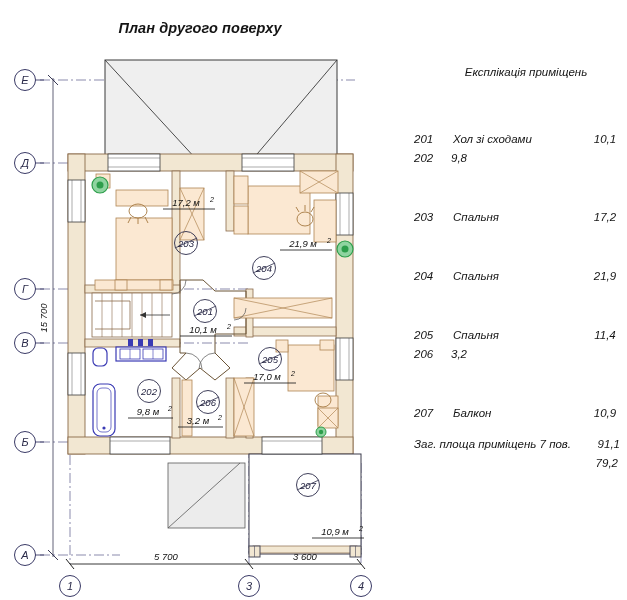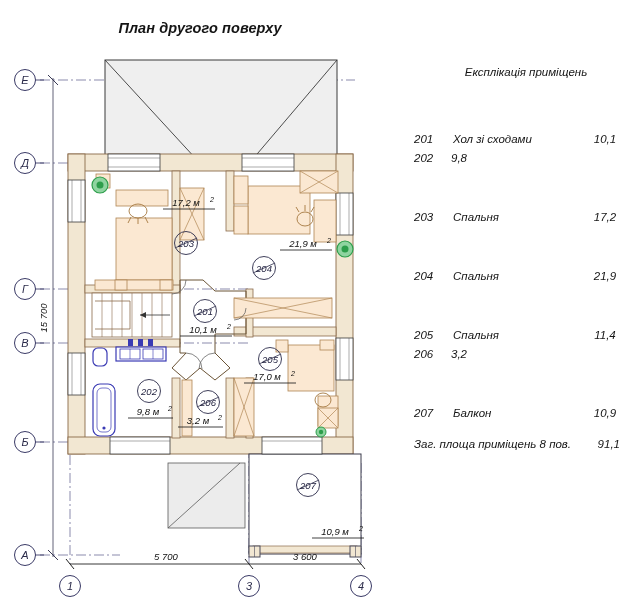--- a/index.html
+++ b/index.html
@@ -164,23 +164,24 @@
       <span class="legend-num">206</span>
       <span class="legend-area">3,2</span>
     </div>
     <div class="legend-row">
       <span class="legend-num">207</span>
       <span class="legend-name">Балкон</span>
       <span class="legend-area">10,9</span>
     </div>
 
     <div id="legend-total">
-      <span class="tl-label">Заг. площа приміщень 8 пов.</span>
+      <span class="tl-label">Заг. площа приміщень 7 пов.</span>
       <span class="tl-value">91,1</span>
     </div>
+    <div id="legend-total2">79,2</div>
   </div>
 
   <svg id="plan-svg" width="400" height="600" viewBox="0 0 400 600">
 
     <g stroke="#5a5a8a" stroke-width="0.7" fill="none" stroke-dasharray="10,3,2,3">
       <line x1="40" y1="72" x2="355" y2="72"></line>
       <line x1="40" y1="155" x2="352" y2="155"></line>
       <line x1="40" y1="281" x2="250" y2="281"></line>
       <line x1="40" y1="335" x2="250" y2="335"></line>
       <line x1="40" y1="434" x2="250" y2="434"></line>

